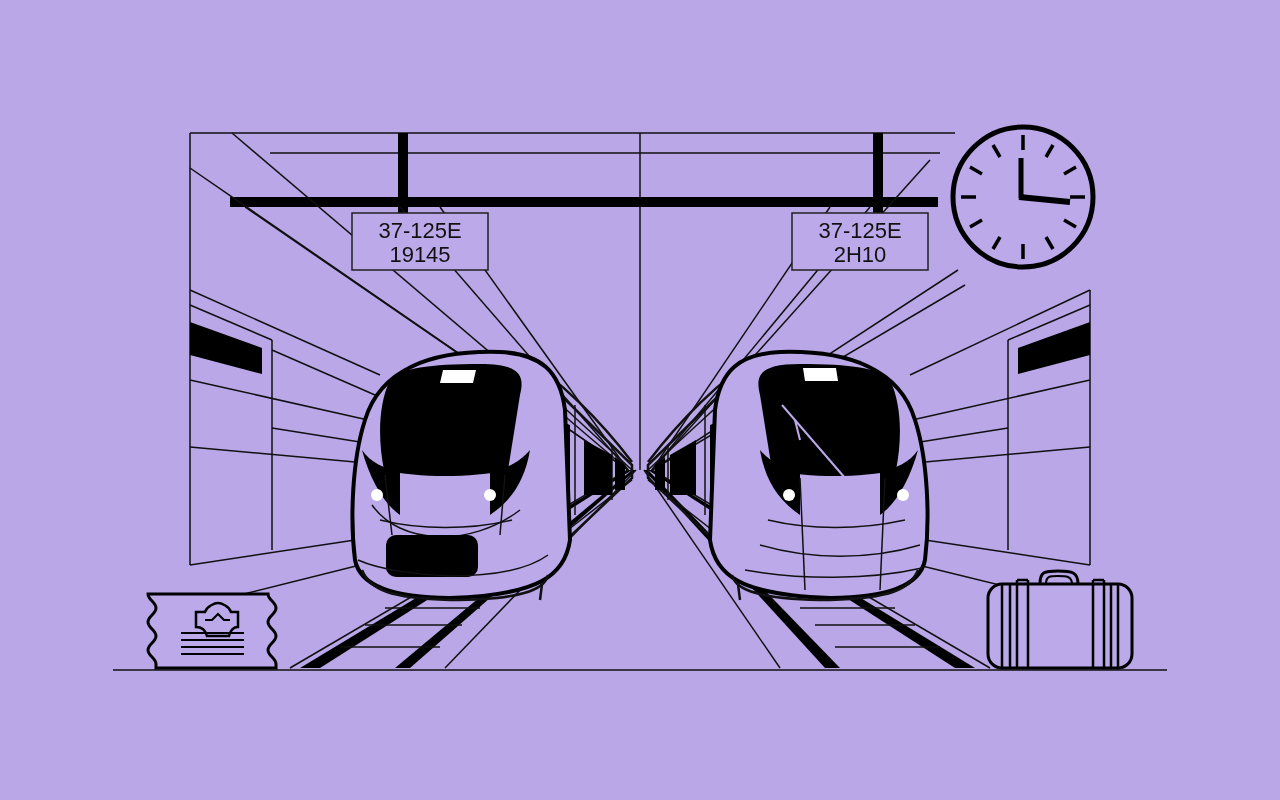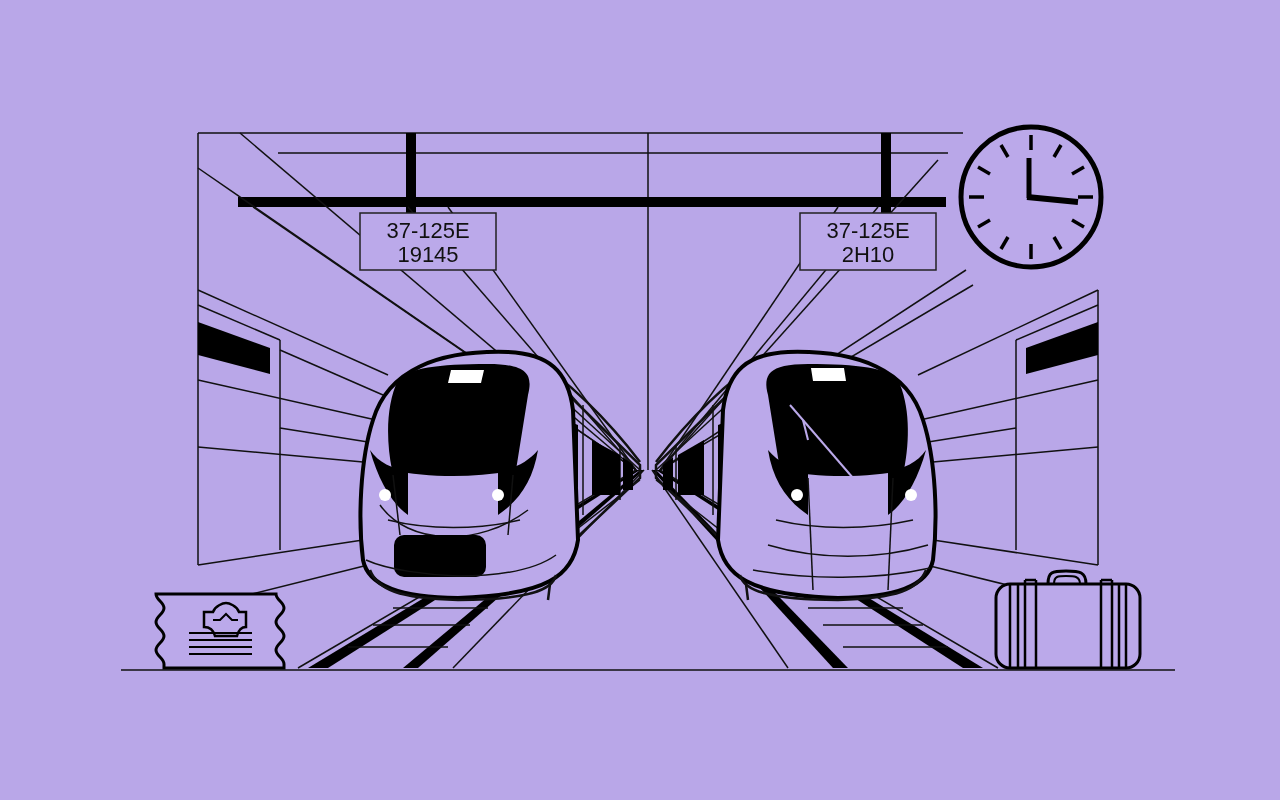--- a/index.html
+++ b/index.html
@@ -1,21 +1,21 @@
 <!DOCTYPE html>
 <html><head>
   <meta charset="utf-8">
   <style>
     html, body { margin: 0; padding: 0; }
     body {
       width: 1280px; height: 800px; overflow: hidden;
       background: #b9a7e8;
       font-family: "Liberation Sans", sans-serif;
     }
-    #scene { position: absolute; left: 8px; top: 0; width: 1064px; height: 800px; }
+    #scene { position: absolute; left: 0; top: 0; width: 1064px; height: 800px; }
     svg { display: block; }
     .thin { stroke: #111; stroke-width: 1.5; fill: none; }
     .med { stroke: #111; stroke-width: 2.5; fill: none; }
     .sign-text { font-family: "Liberation Sans", sans-serif; font-size: 22px; fill: #111; text-anchor: middle; }
   </style>
 </head>
 <body>
 
 <div id="scene">
 <svg width="1280" height="800" viewBox="0 0 1280 800" xmlns="http://www.w3.org/2000/svg">

